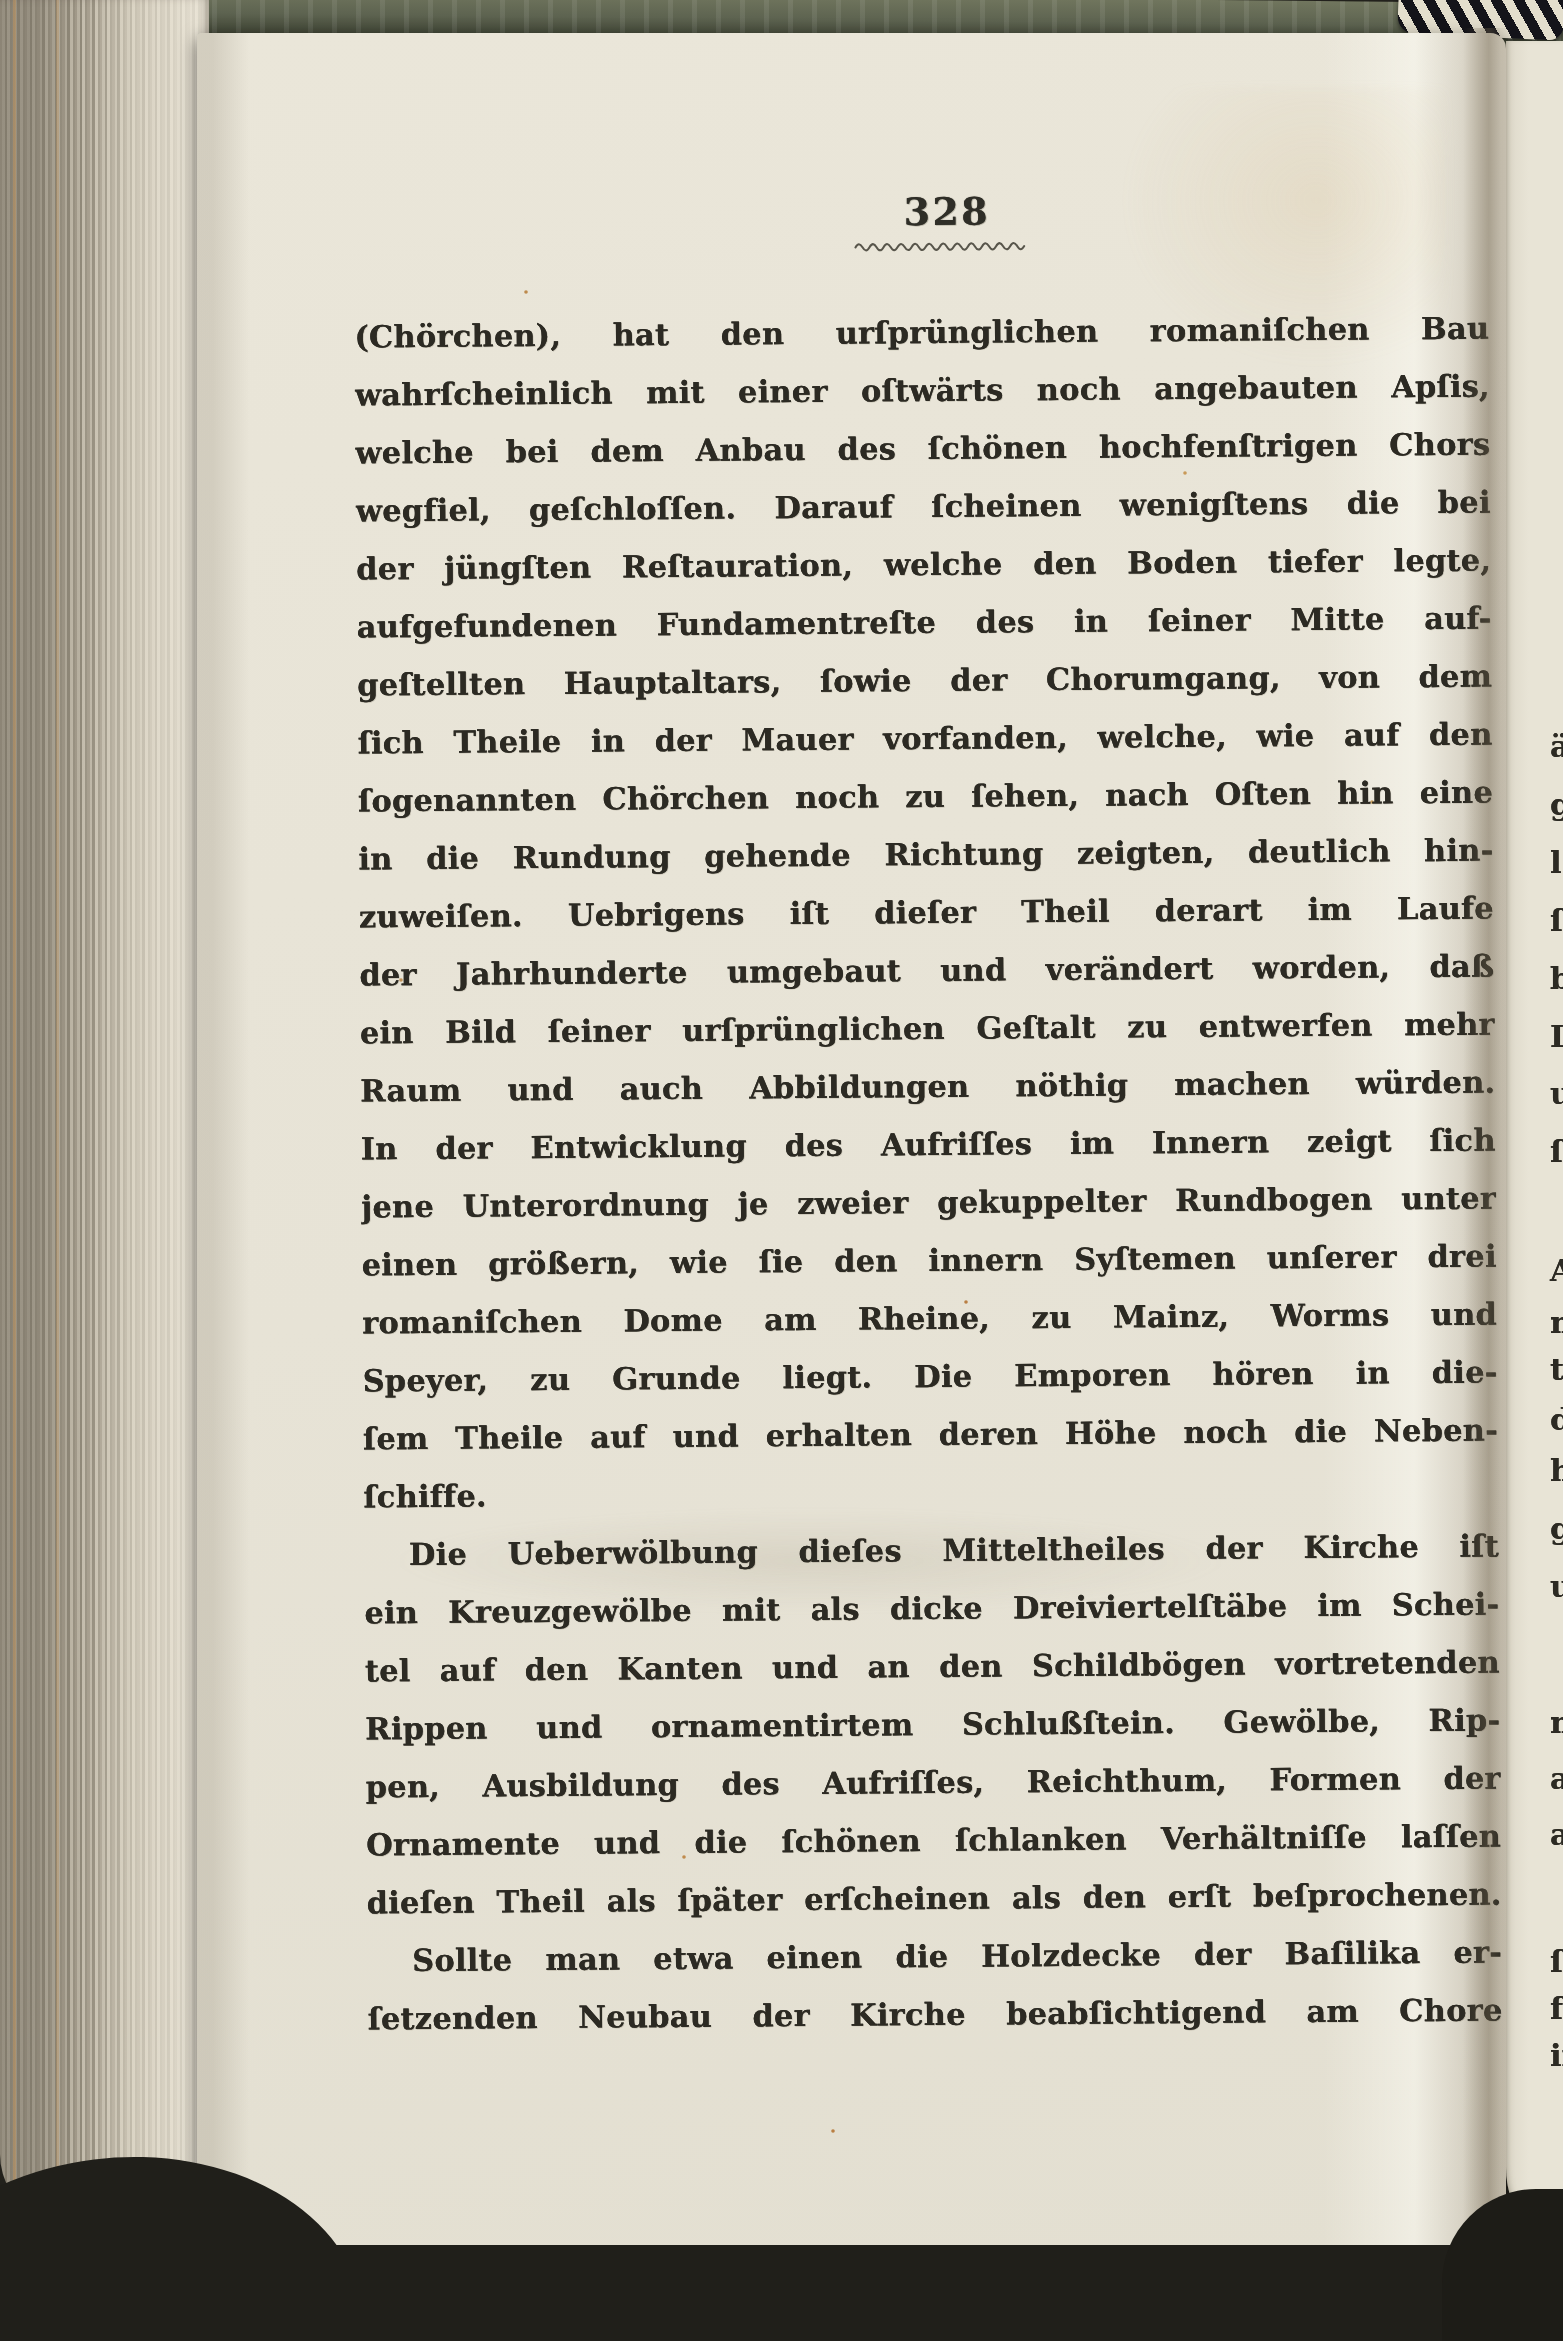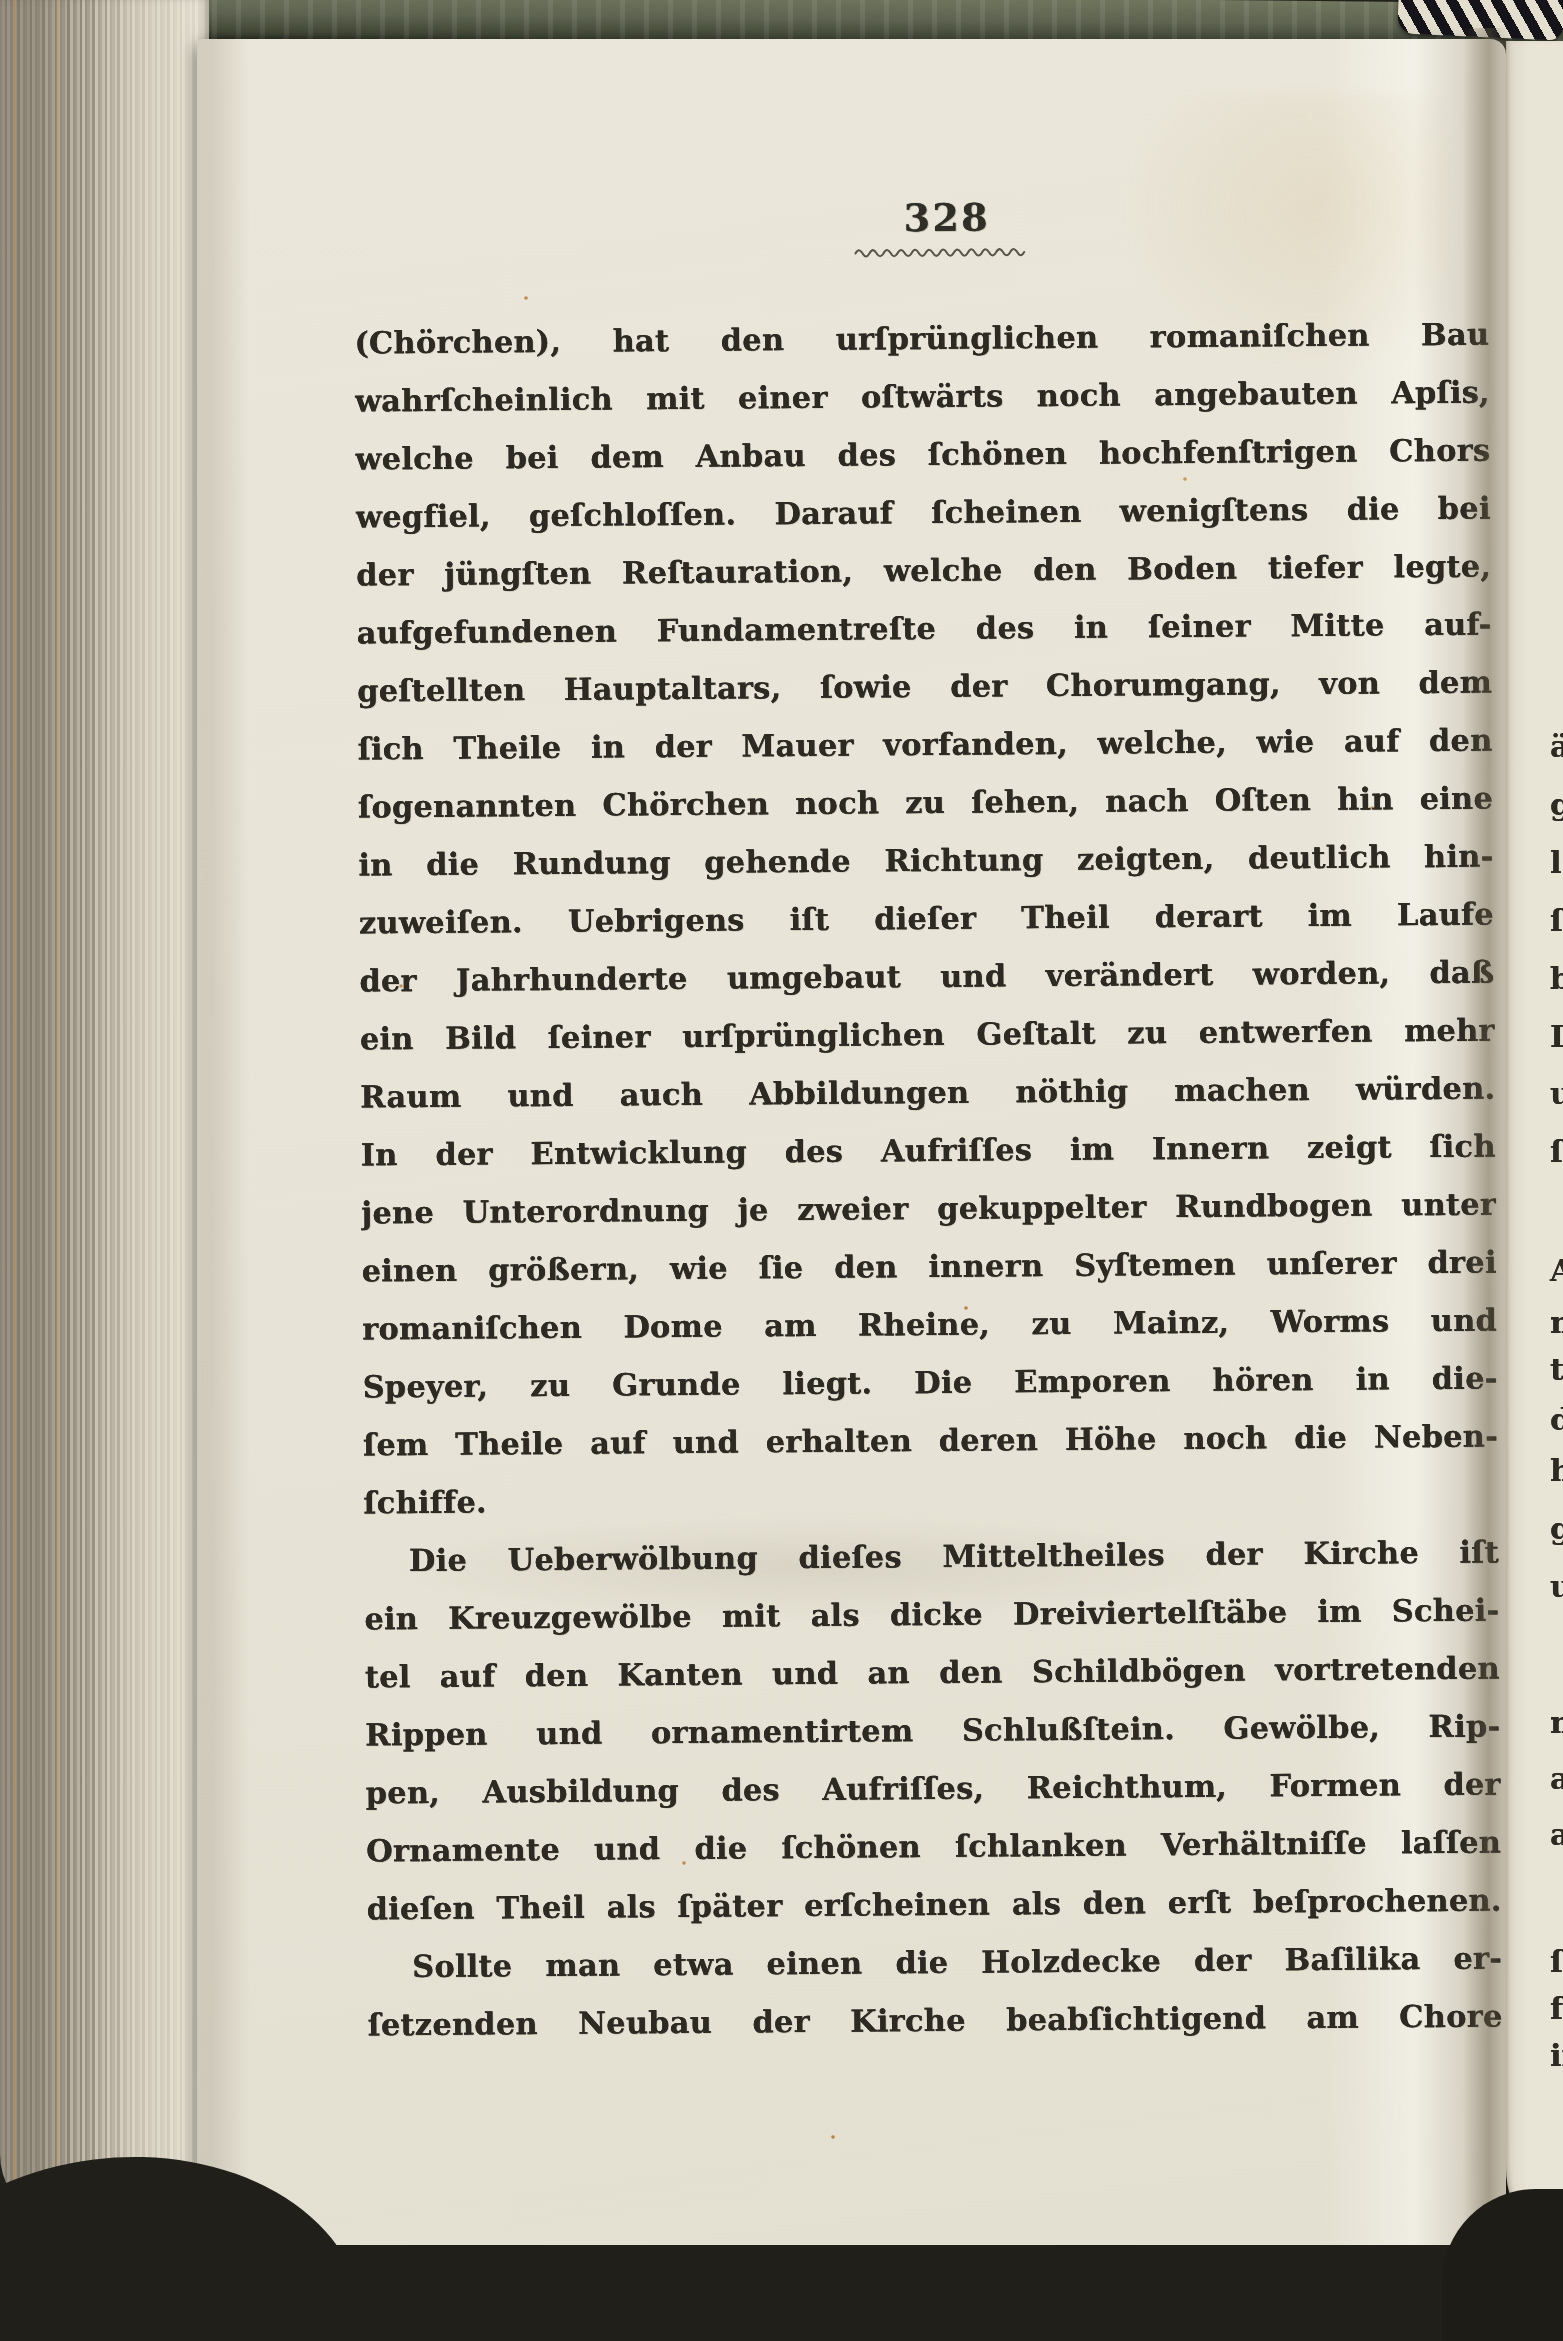--- a/index.html
+++ b/index.html
@@ -43,21 +43,21 @@
   }
   .left-stack::after{ 
     content:"";position:absolute;inset:0;
     background:
       linear-gradient(90deg,transparent 0 12.5px,rgba(193,148,92,.5) 12.5px 15.6px,transparent 15.6px 56px,rgba(188,144,90,.35) 56px 59px,transparent 59px 100%);
     border-bottom-left-radius:149px 102px;
   }
 
   
   .page-main{
-    position:absolute;left:197px;top:39px;width:1309px;height:2216px;
+    position:absolute;left:197px;top:33px;width:1309px;height:2216px;
     background:
       linear-gradient(90deg,rgba(120,110,90,.20) 0 1.2%,rgba(120,110,90,0) 4% 86%,rgba(255,255,248,.45) 93%,rgba(115,100,78,.28) 99.5%),
       linear-gradient(173deg,#eae6d9 0%,#e7e3d6 55%,#e3dfd1 100%);
     border-radius:4.7px 15.6px 23.5px 55px;
     box-shadow:0 7.8px 0 -3.1px #cdc5b0,0 14px 0 -6.3px #9e9682,0 6.3px 17px rgba(0,0,0,.55);
   }
   .stain-topright{
     position:absolute;left:922px;top:55px;width:328px;height:281px;
     background:radial-gradient(ellipse at 60% 40%,rgba(203,170,112,.16),rgba(203,170,112,0) 70%);
     filter:blur(4.7px);

